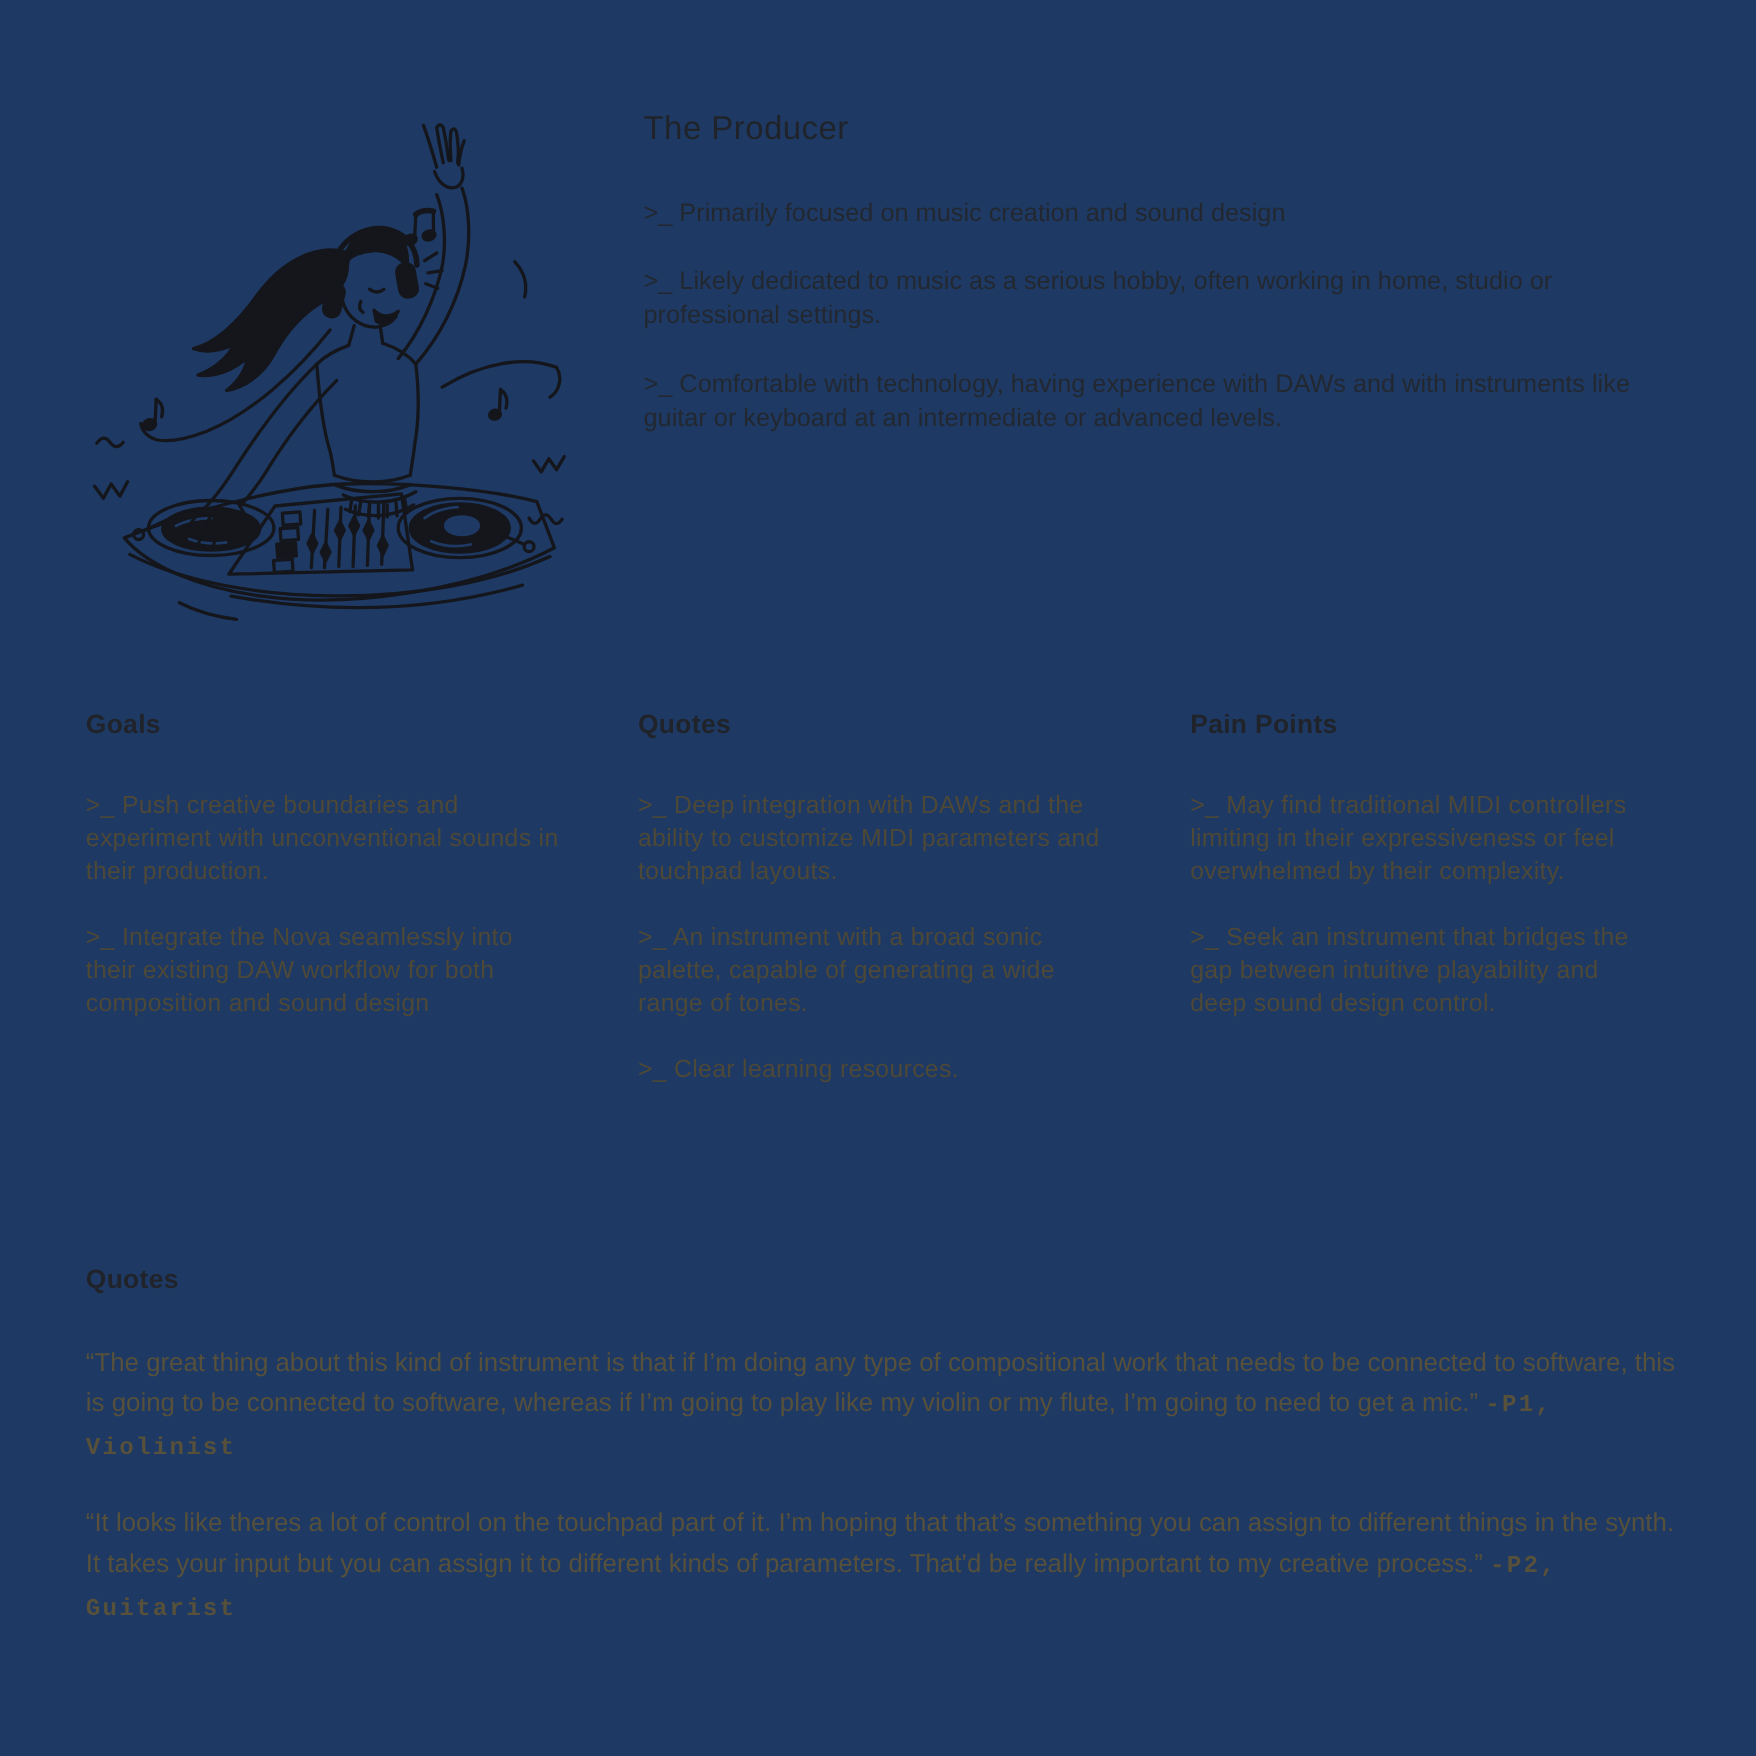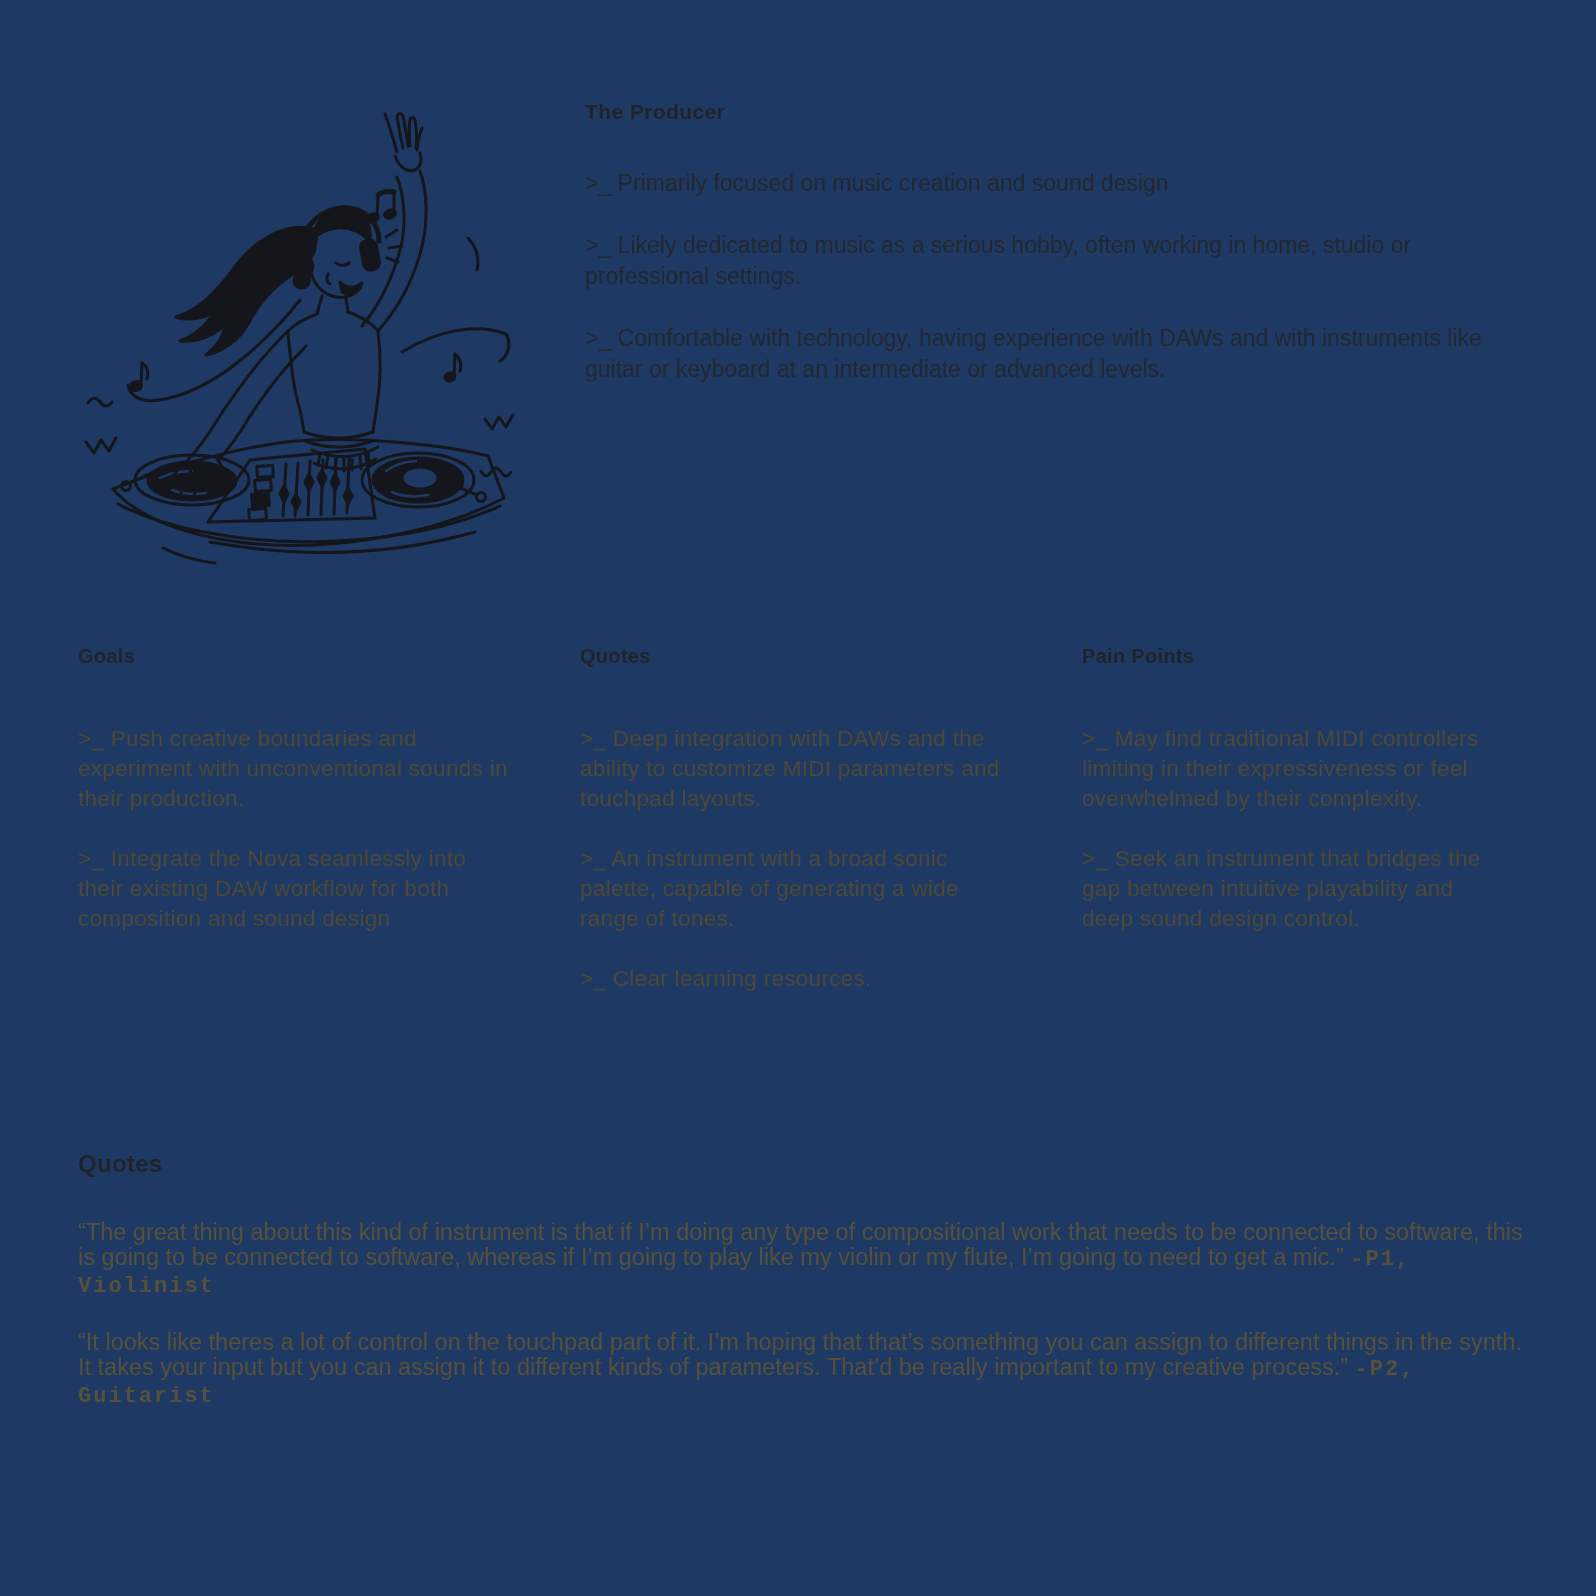--- a/index.html
+++ b/index.html
@@ -11,51 +11,51 @@
     overflow:hidden;
   }
   .illustration{
     position:absolute;left:60px;top:90px;width:480px;height:480px;
   }
   .profile{
     position:absolute;left:585px;top:100px;width:905px;
   }
   .profile h1{
     margin:0 0 44px 0;
-    font-size:21px;font-weight:bold;letter-spacing:0.4px;
+    font-size:30px;font-weight:normal;letter-spacing:0.4px;
     color:#20242a;
   }
   .profile p{
     margin:0 0 31px 0;
     font-size:23px;line-height:31px;
     color:#232830;
   }
   .col{position:absolute;top:645px;width:435px;}
   .col h2{
-    margin:0 0 56px 0;
-    font-size:20px;font-weight:bold;letter-spacing:0.3px;
+    margin:0 0 44px 0;
+    font-size:24px;font-weight:bold;letter-spacing:0.3px;
     color:#20242a;
   }
   .col p{
     margin:12px 0 30px 0;
     font-size:22.5px;line-height:30px;letter-spacing:0.3px;
     color:#4e4836;
   }
   .col-goals{left:78px;}
   .col-needs{left:580px;}
   .col-pain{left:1082px;width:420px;}
   .quotes{position:absolute;left:78px;top:1150px;width:1462px;}
   .quotes h2{
     margin:0 0 42px 0;
     font-size:24px;font-weight:bold;letter-spacing:0.3px;
     color:#20242a;
   }
   .quotes p{
     margin:0 0 31px 0;
-    font-size:23.5px;line-height:25px;
+    font-size:23.5px;line-height:37px;
     color:#57503a;
   }
   .quotes .attr{
     font-family:"Liberation Mono", monospace;
     font-weight:bold;
     font-size:22px;
     letter-spacing:2px;
   }
 </style>
 </head>

